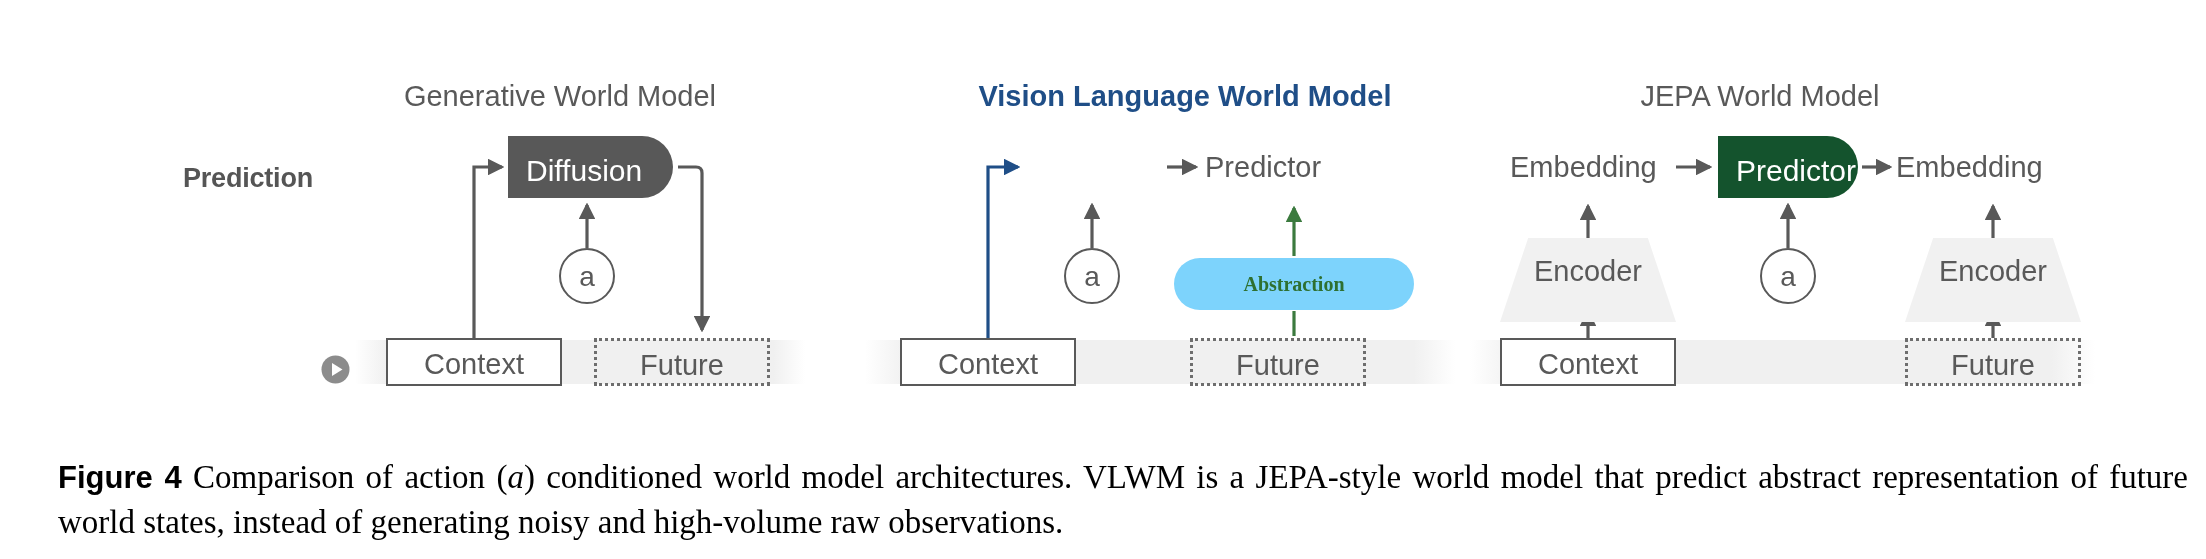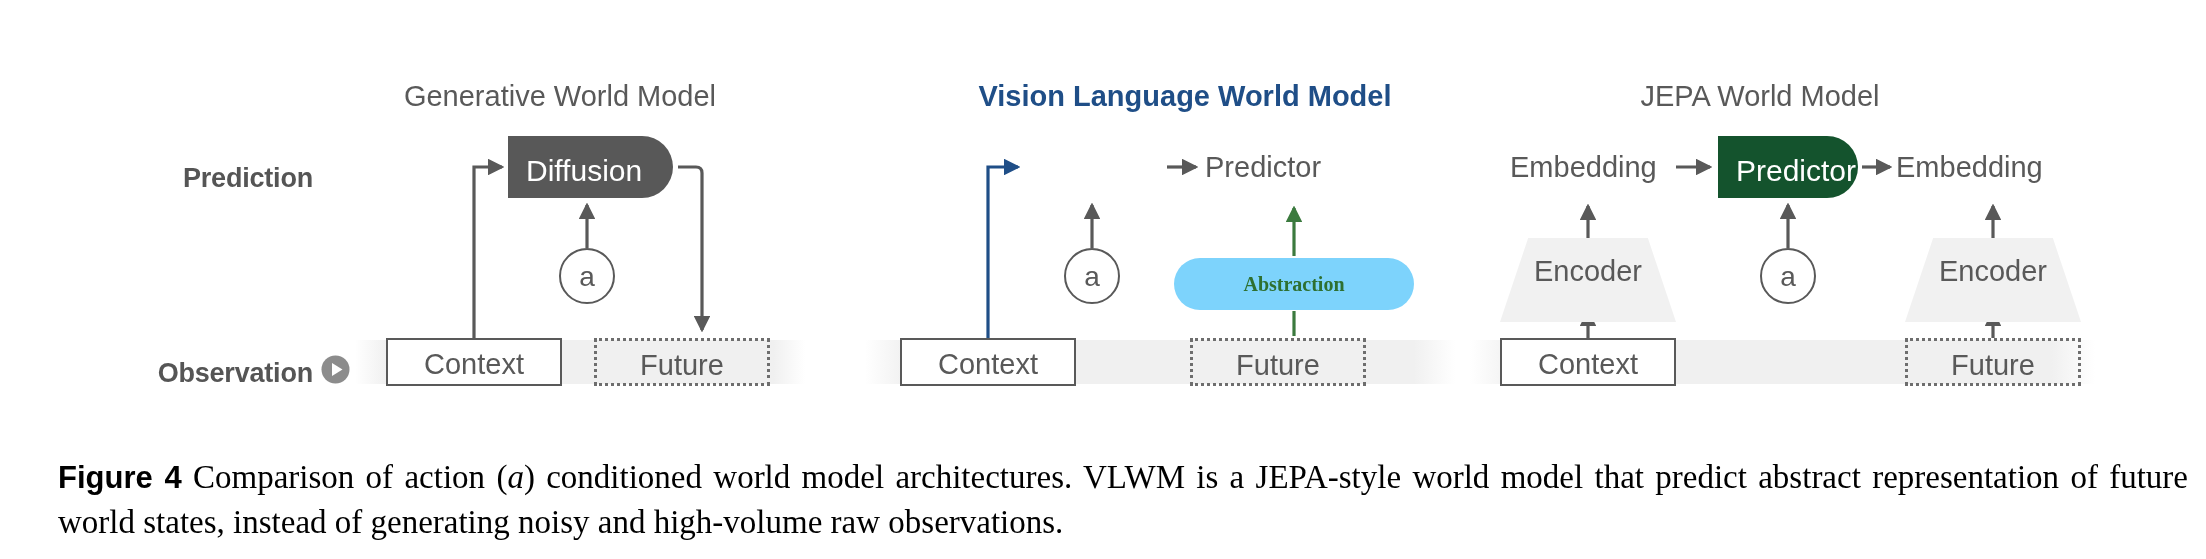--- a/index.html
+++ b/index.html
@@ -222,21 +222,20 @@
   #caption .cap-label { font-family: "Liberation Sans", sans-serif; font-weight: bold; font-size: 31px; }
   #caption .cap-math { font-style: italic; font-family: "Liberation Serif", serif; }
 </style>
 </head>
 <body>
 
 <div id="figure-root">
 
   <div class="row-label" id="label-prediction">Prediction</div>
 
-  <div class="row-label" id="label-observation">Observation</div>
 
   <svg class="play-icon" viewBox="0 0 31 31">
     <circle cx="15.5" cy="15.5" r="14" fill="#8c8c8c"></circle>
     <polygon points="12,9 22.5,15.5 12,22" fill="#ffffff"></polygon>
   </svg>
 
   <div class="panel-title" id="title-gen">Generative World Model</div>
 
   <div class="panel-title highlight" id="title-vlwm">Vision Language World Model</div>
 

